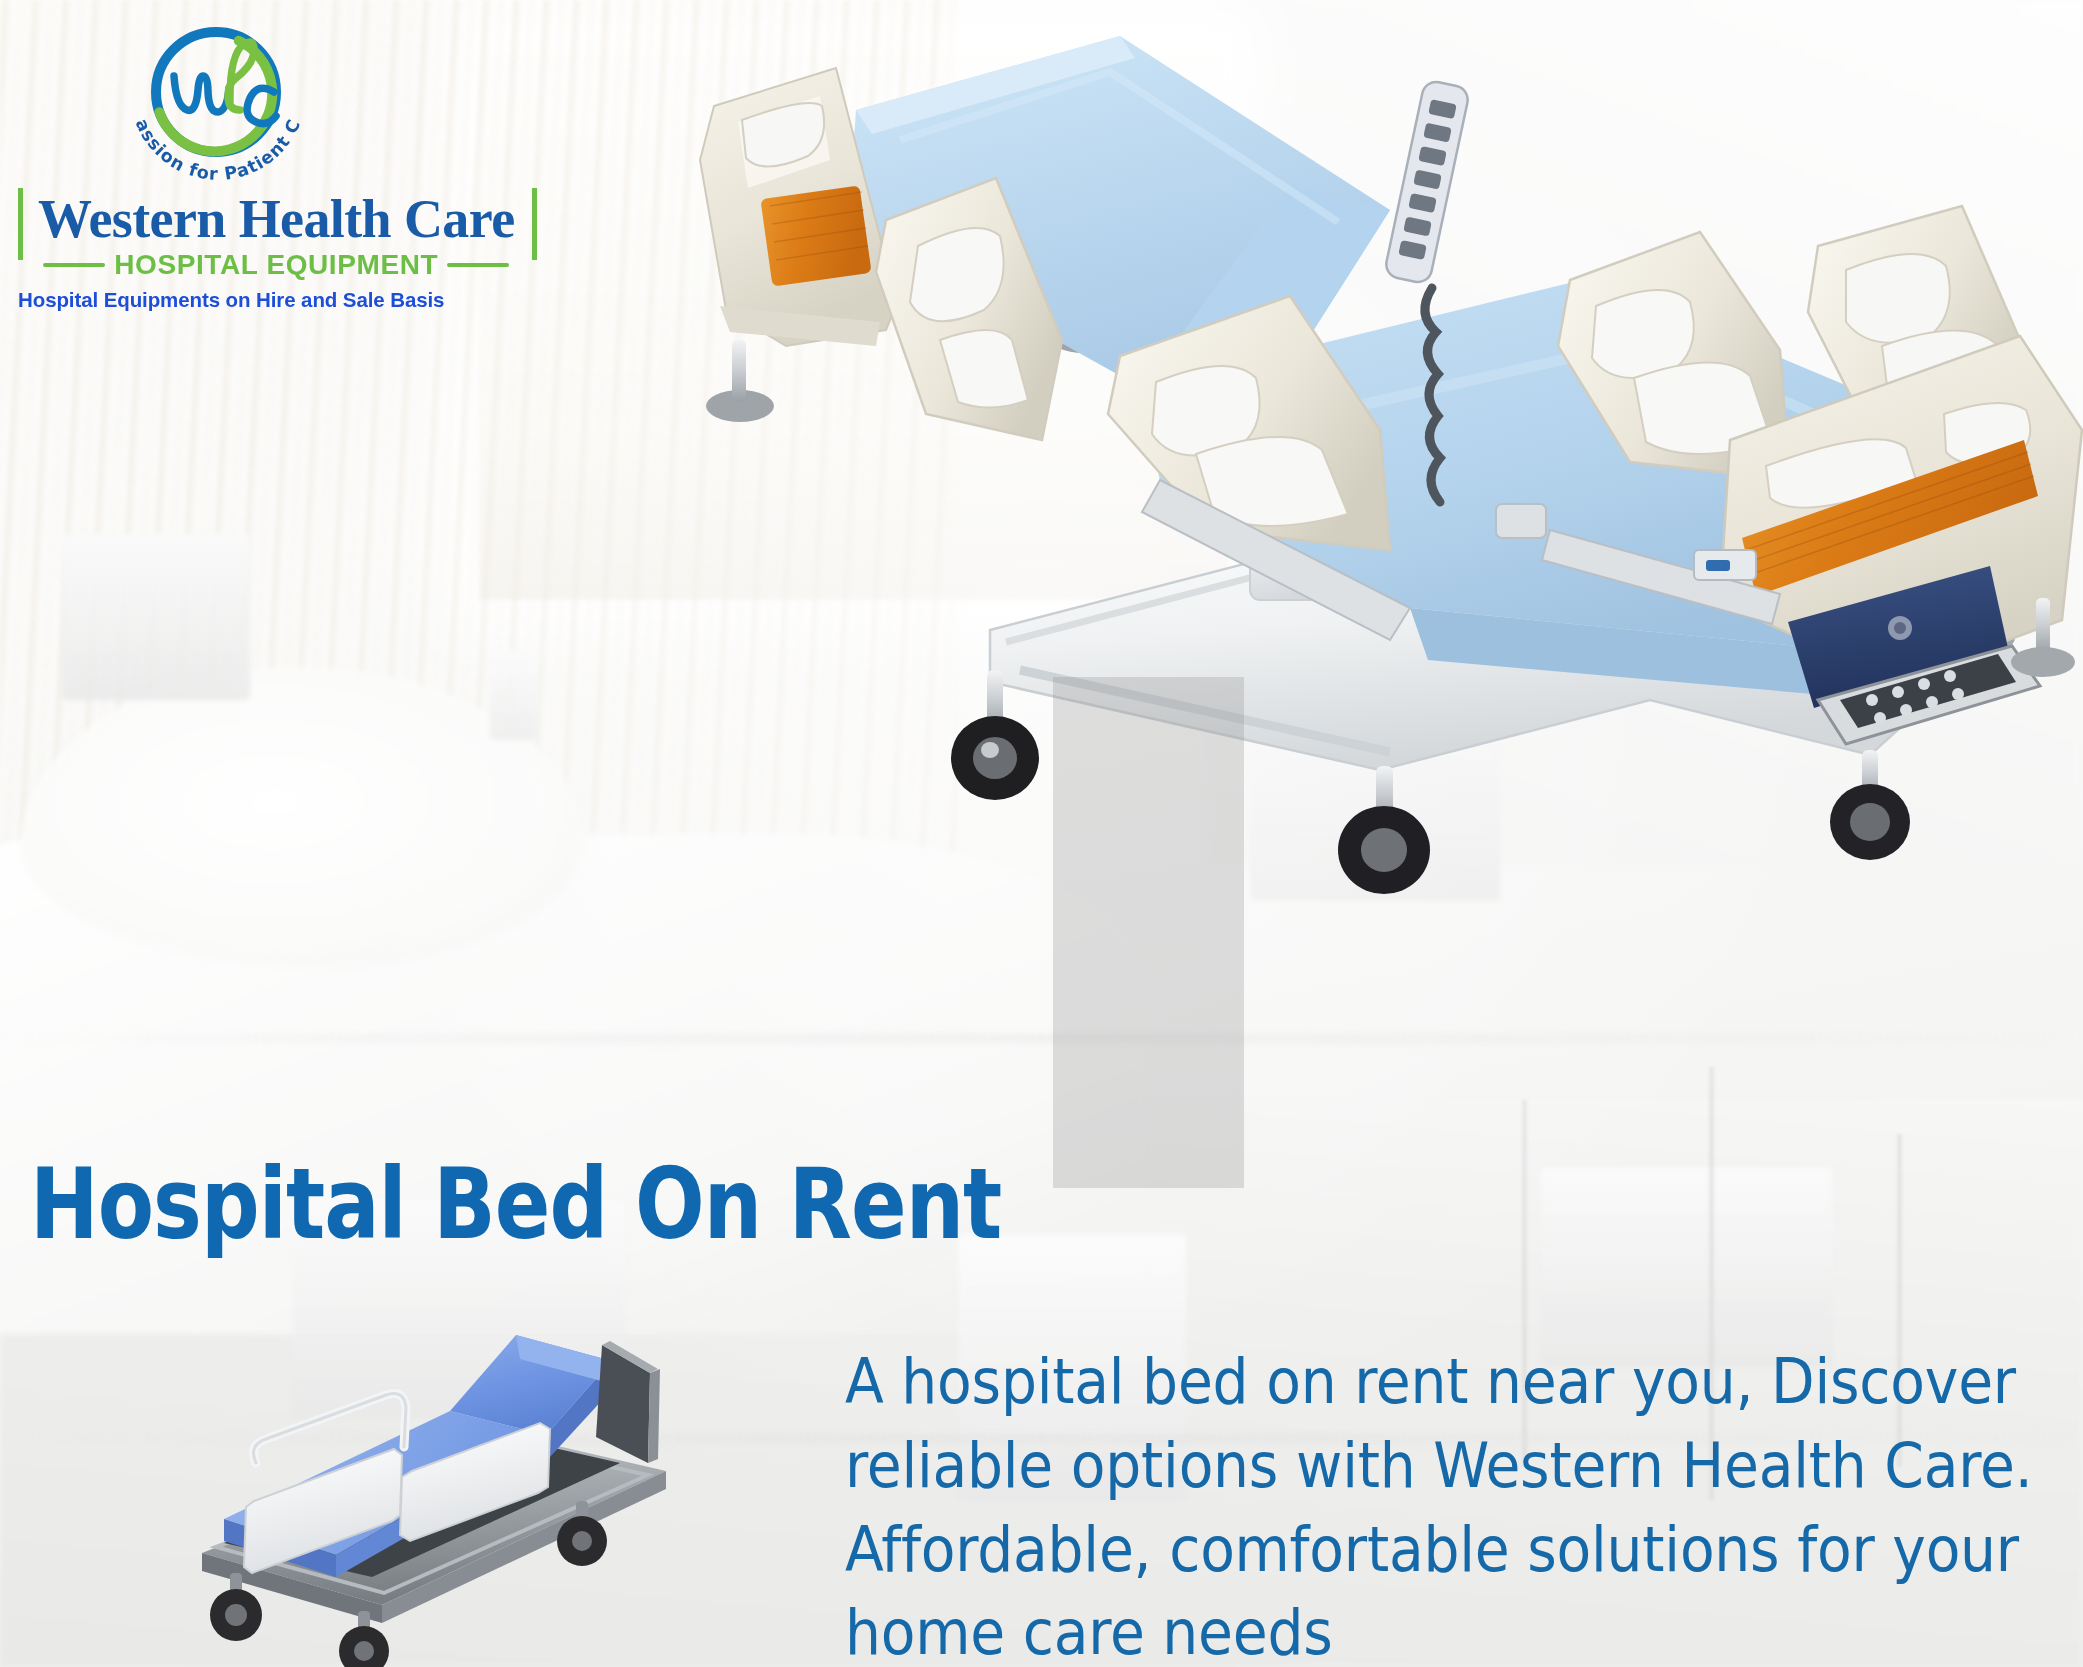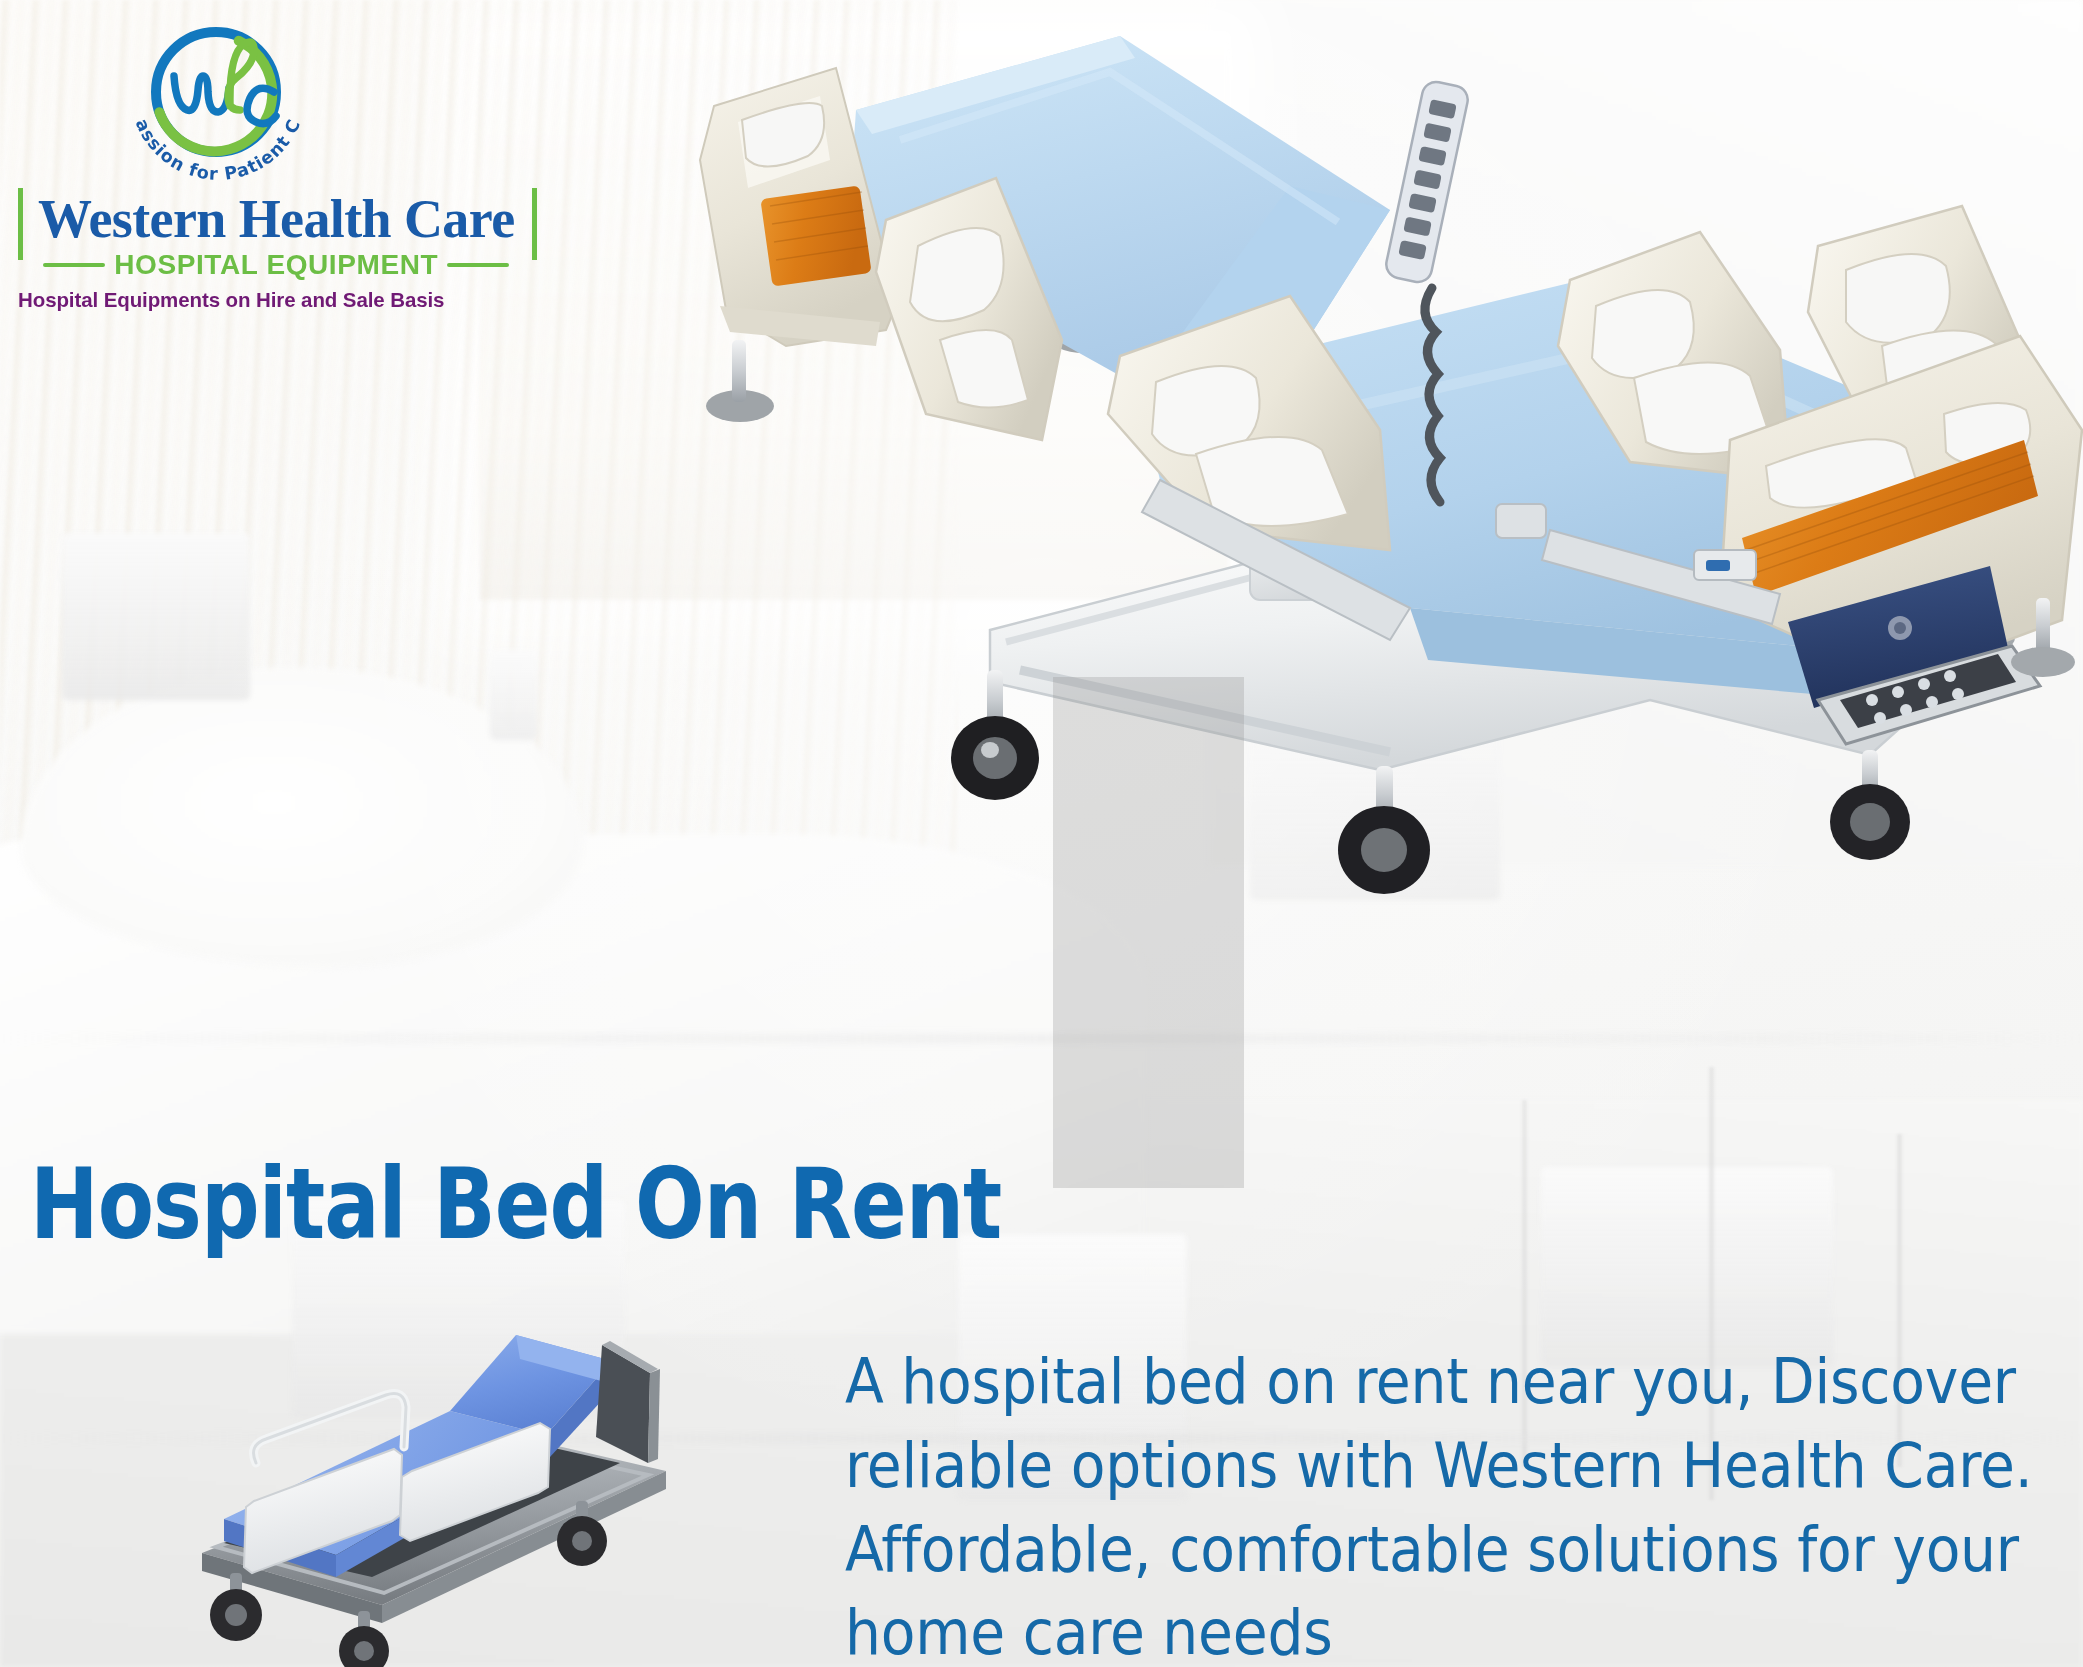--- a/index.html
+++ b/index.html
@@ -99,21 +99,21 @@
   .brand-rule{height:4px;background:#6CBE45;width:62px;border-radius:2px;}
   .brand-sub{
     font-size:28px;font-weight:bold;color:#6CBE45;
     letter-spacing:.6px;white-space:nowrap;line-height:1;
   }
   .brand-bracket{
     position:absolute;top:-4px;width:5px;height:72px;background:#6CBE45;
   }
   .brand-bracket.l{left:0;} .brand-bracket.r{right:0;}
   .brand-tag{
-    margin-top:9px;font-size:20.5px;font-weight:bold;color:#701a75;
+    margin-top:9px;font-size:20.5px;font-weight:bold;color:#1d4ed8;
     letter-spacing:-.1px;white-space:nowrap;
   }
 
   
   .headline{
     position:absolute;left:30px;top:1155px;
     font-family:"DejaVu Sans Condensed","Liberation Sans Narrow","Liberation Sans",sans-serif;
     font-weight:bold;font-size:98px;line-height:1;
     color:#1069B0;letter-spacing:-1px;
     transform:scaleX(.93);transform-origin:left center;

